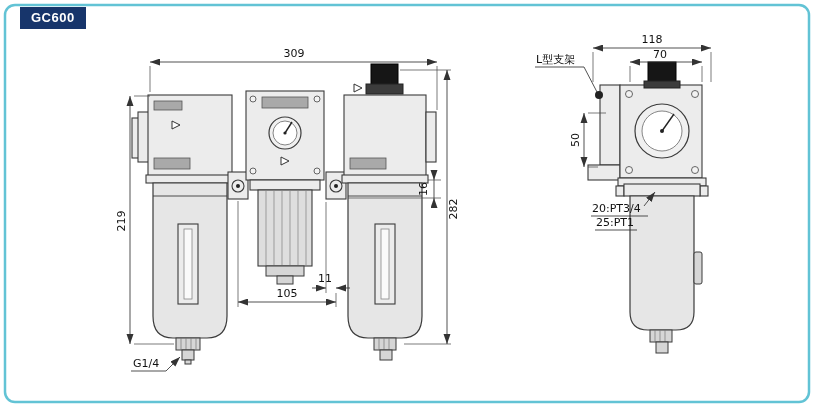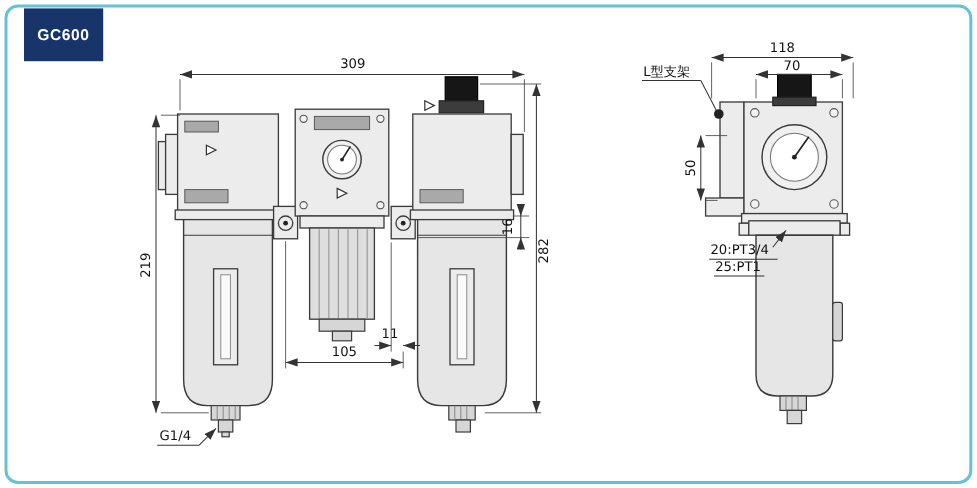--- a/index.html
+++ b/index.html
@@ -1,19 +1,19 @@
 <!DOCTYPE html>
 <html><head>
 <meta charset="utf-8">
 <style>
   html,body{margin:0;padding:0;background:#fff;}
   .stage{position:relative;width:814px;height:407px;background:#ffffff;overflow:hidden;
          font-family:"DejaVu Sans",sans-serif;}
   .badge{position:absolute;left:20px;top:7px;background:#17356b;color:#fff;
-         font:bold 13px/16px "Liberation Sans",sans-serif;padding:14px 11px;letter-spacing:.5px;}
+         font:bold 13px/16px "Liberation Sans",sans-serif;padding:3px 11px;letter-spacing:.5px;}
   svg{position:absolute;left:0;top:0;}
   .frame{fill:none;stroke:#62c3d5;stroke-width:2.5;}
   .body{fill:#ececec;stroke:#3b3b3b;stroke-width:1.1;}
   .bowl{fill:#e6e6e6;stroke:#3b3b3b;stroke-width:1.2;}
   .plate{fill:#a9a9a9;stroke:#555;stroke-width:.8;}
   .cap{fill:#161616;stroke:#000;}
   .capbase{fill:#3c3c3c;stroke:#222;}
   .glass{fill:#fafafa;stroke:#888;stroke-width:.8;}
   .knurl{fill:#d6d6d6;stroke:#3b3b3b;stroke-width:1;}
   .spring{fill:#dedede;stroke:#3b3b3b;stroke-width:1.1;}

